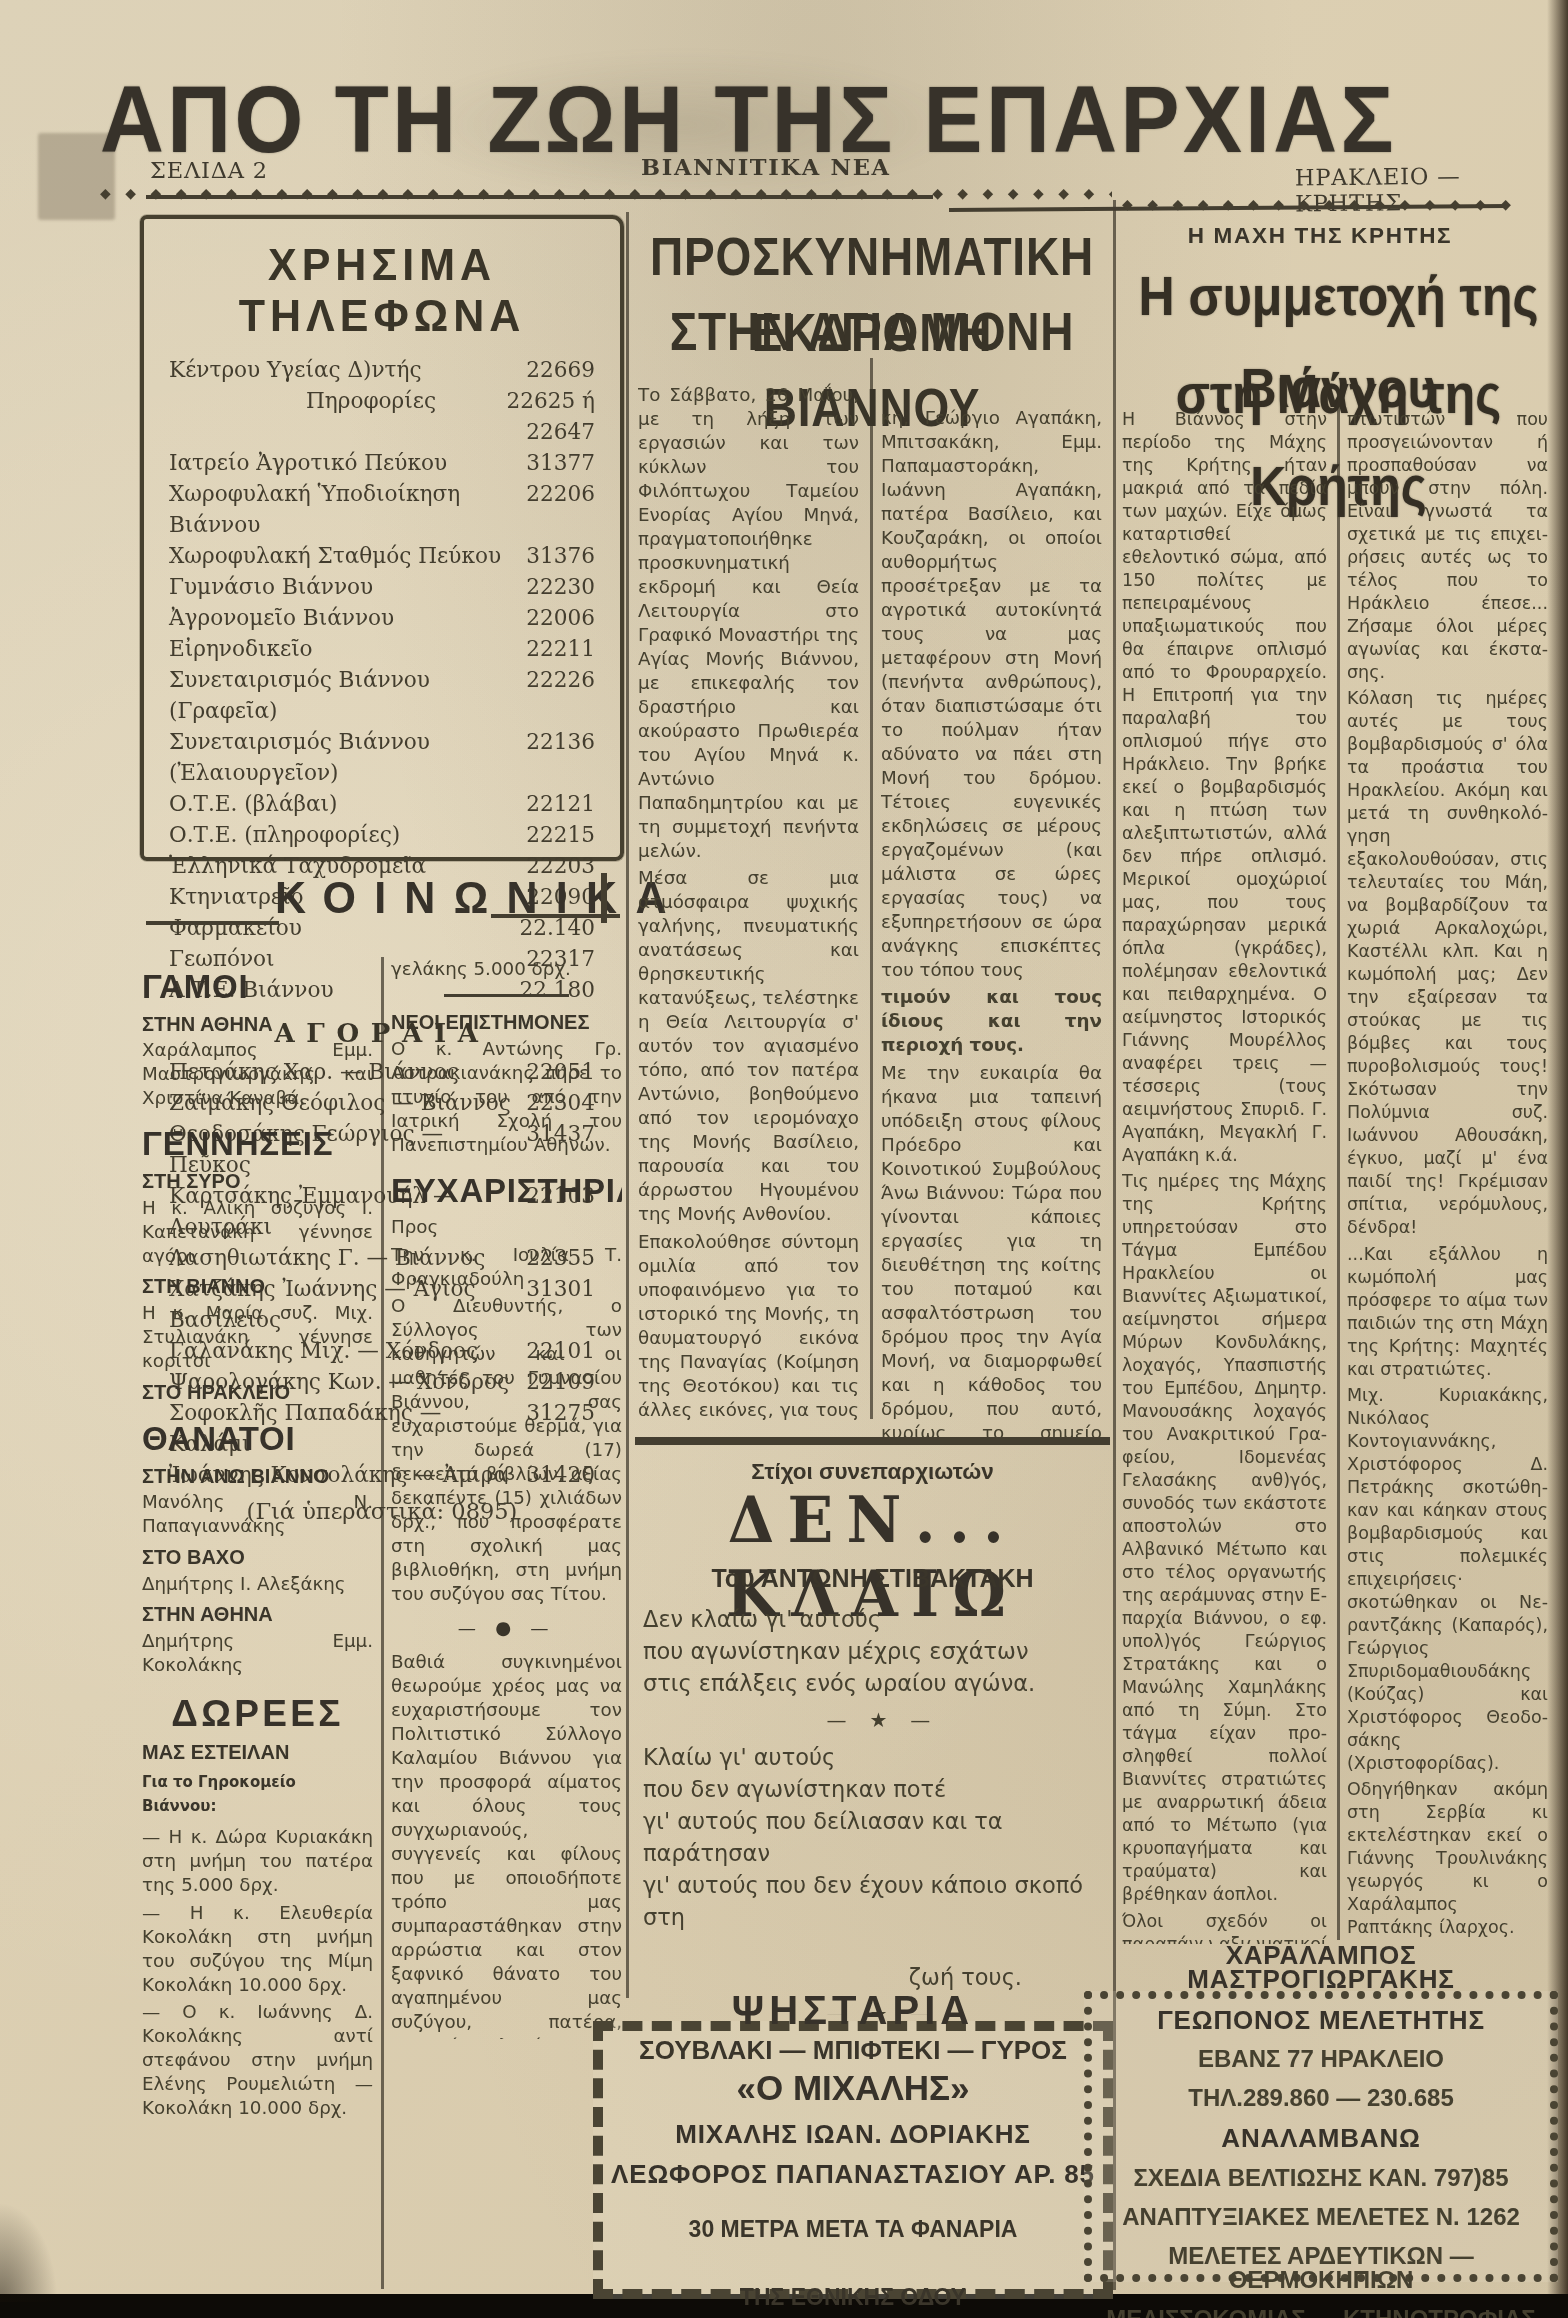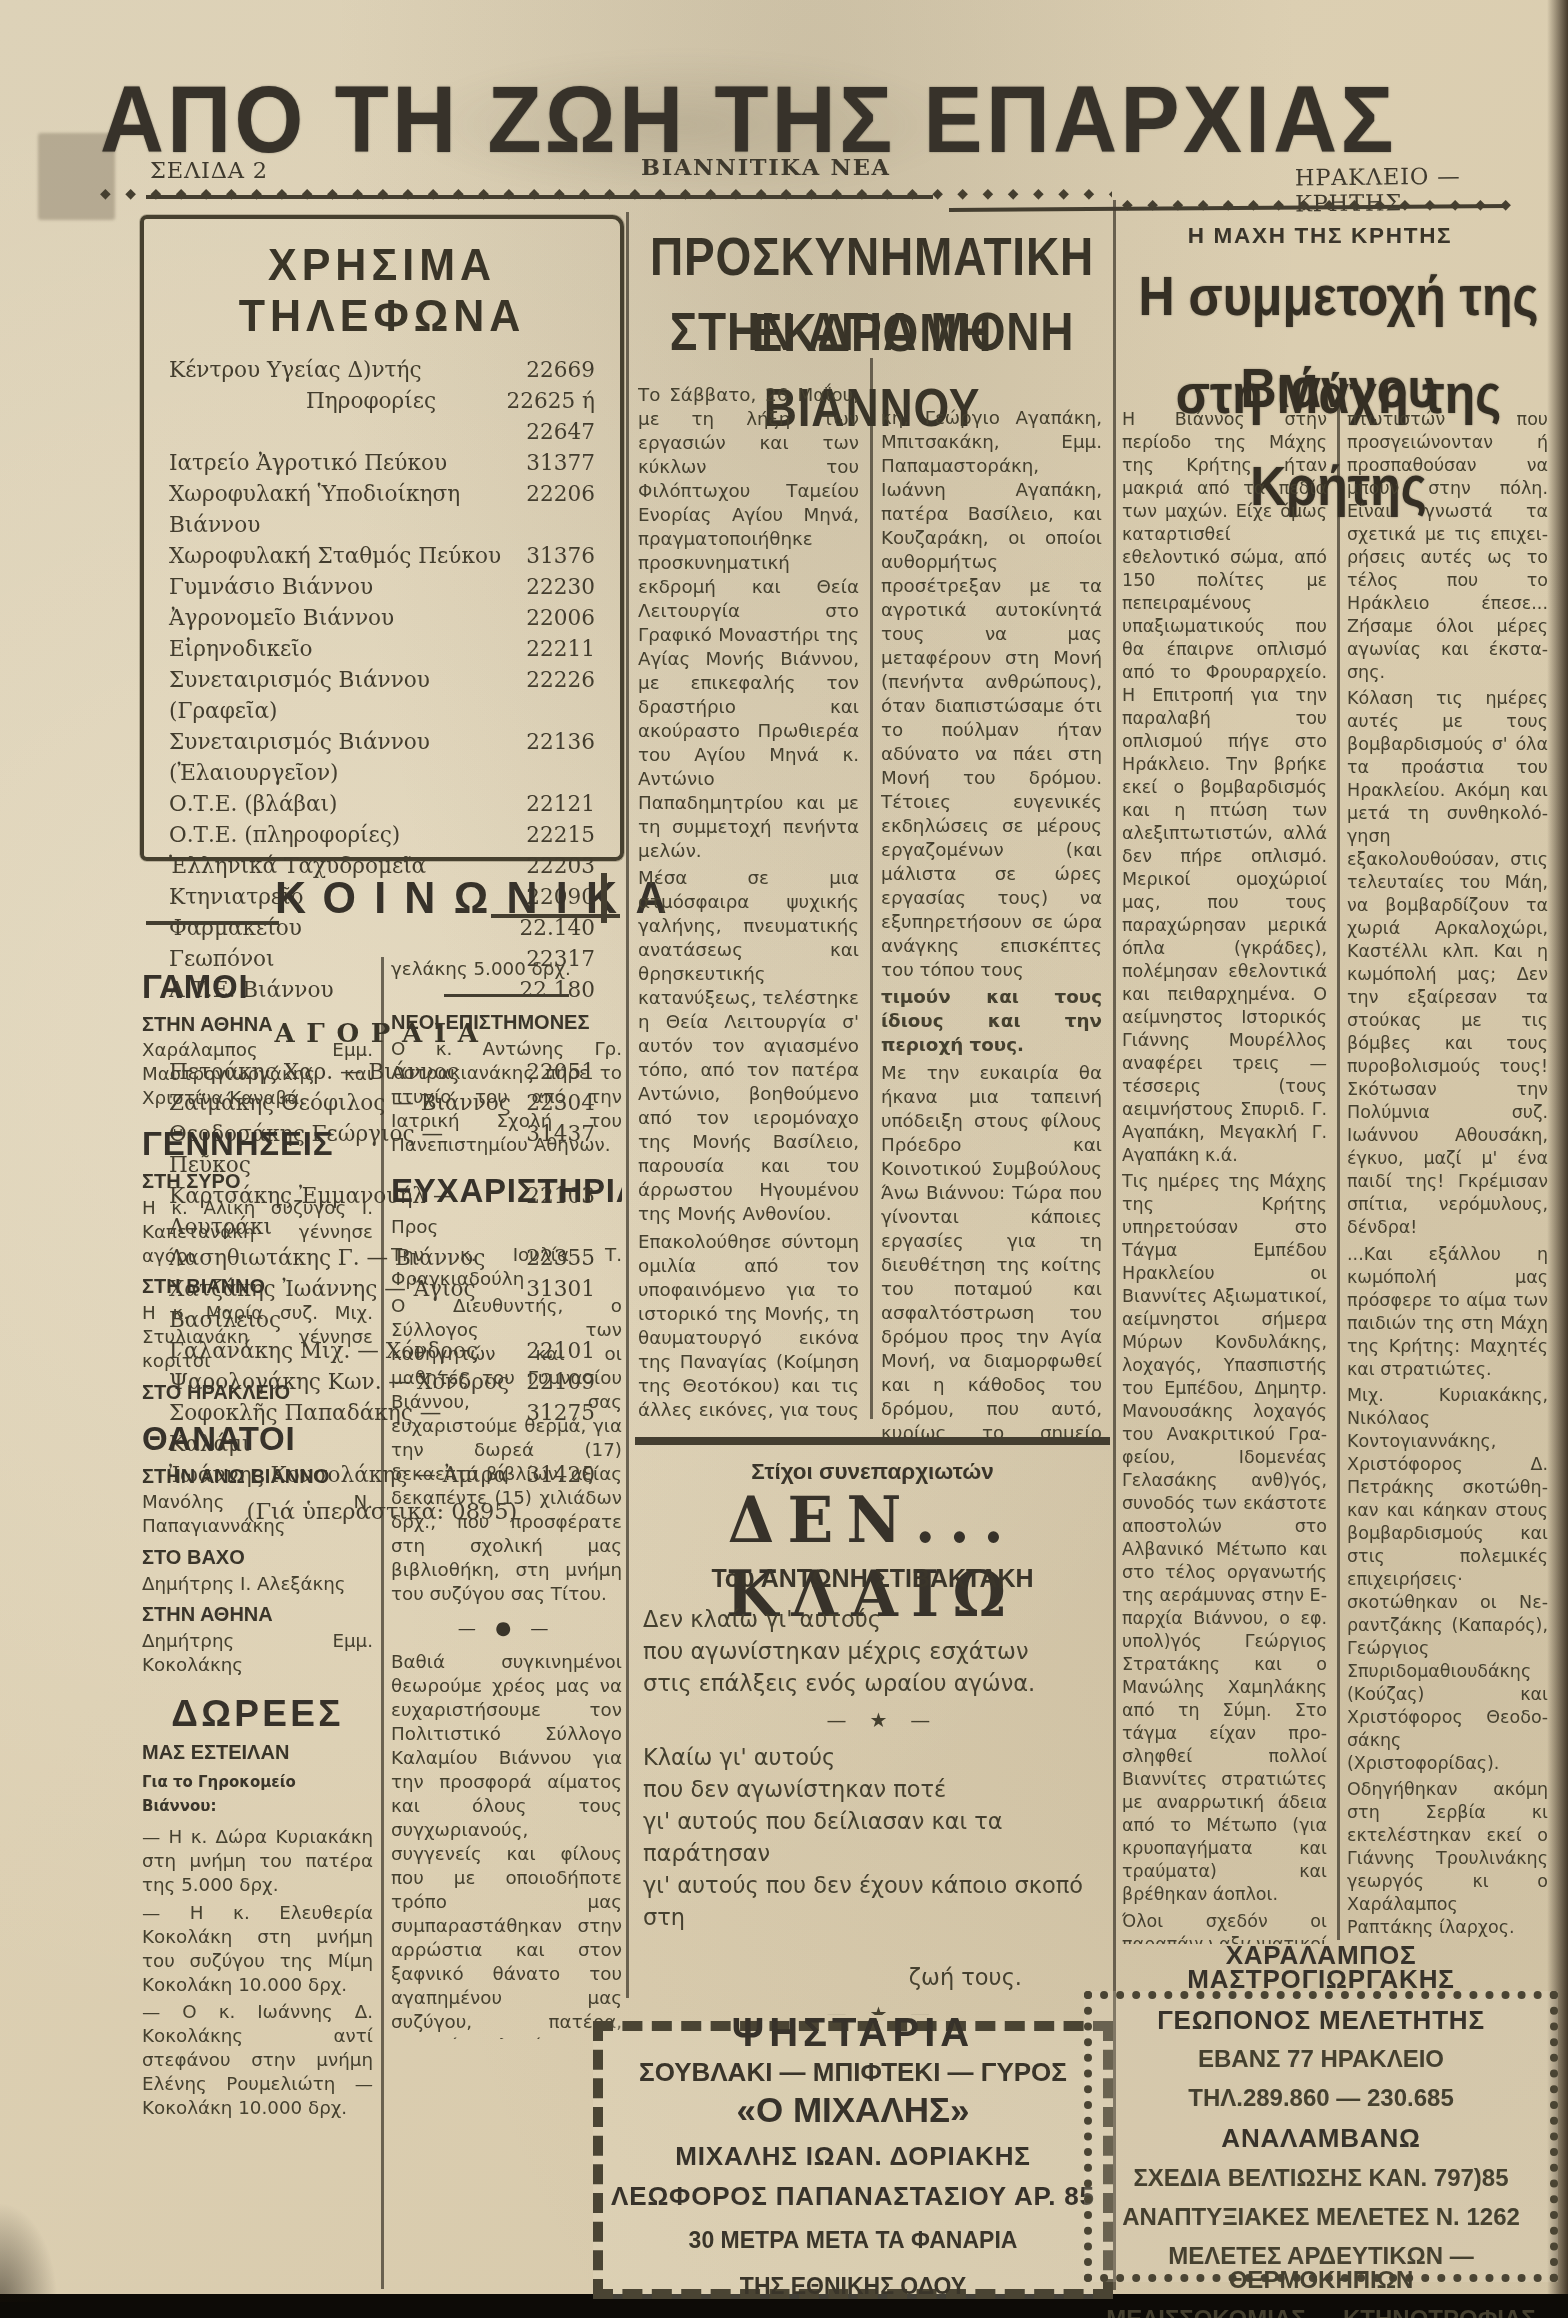--- a/index.html
+++ b/index.html
@@ -77,21 +77,21 @@
   .adbox{display:flex;flex-direction:column;justify-content:center;align-items:center;text-align:center;}
   .blk-adtitle{font-family:"Liberation Sans",sans-serif;font-weight:800;font-size:40px;letter-spacing:5px;
     text-align:center;margin:8.3px 0 15px;color:#37322a;}
   .blk-adname{font-family:"Liberation Sans",sans-serif;font-weight:800;font-size:35px;
     text-align:center;margin:13.3px 0;color:#37322a;}
   .blk-adline{font-family:"Liberation Sans",sans-serif;font-weight:bold;font-size:26px;
     text-align:center;margin:1px 0;color:#3a352a;}
   .blk-adline2{font-family:"Liberation Sans",sans-serif;font-weight:800;font-size:26px;
     text-align:center;margin:8.3px 0;letter-spacing:0.8px;color:#37322a;}
   .blk-adline3{font-family:"Liberation Sans",sans-serif;font-weight:bold;font-size:23px;
-    text-align:center;margin:11px 0;color:#3a352a;}
+    text-align:center;margin:22px 0;color:#3a352a;}
   .blk-adline4{font-family:"Liberation Sans",sans-serif;font-size:24px;font-weight:bold;
     text-align:center;margin:7.5px 0;color:#45402f;}
   
   .right-kicker{font-family:"Liberation Sans",sans-serif;font-weight:bold;font-size:22.5px;
     text-align:center;letter-spacing:1.7px;color:#3a352a;}
   .right-headline{font-family:"Liberation Sans",sans-serif;font-weight:800;font-size:50px;
     line-height:82px;text-align:center;letter-spacing:0px;color:#352f24;
     transform:scaleY(1.12);transform-origin:center top;text-shadow:0 0 1.7px rgba(50,45,35,.5);}
   .rcol .blk{font-size:17.5px;line-height:23px;}
 </style>

